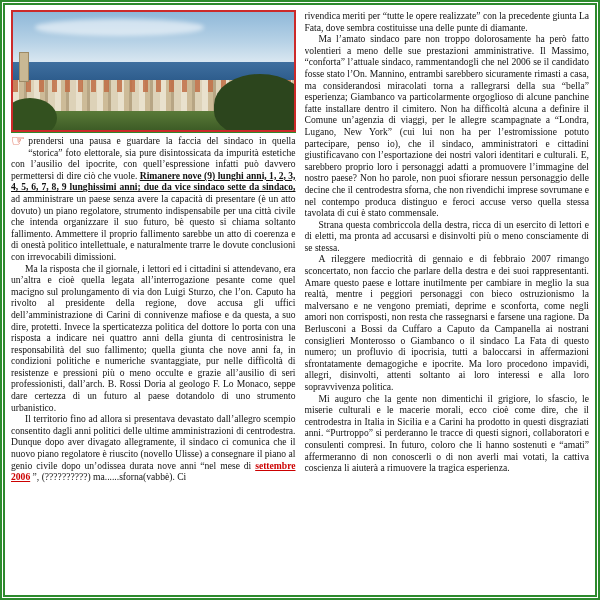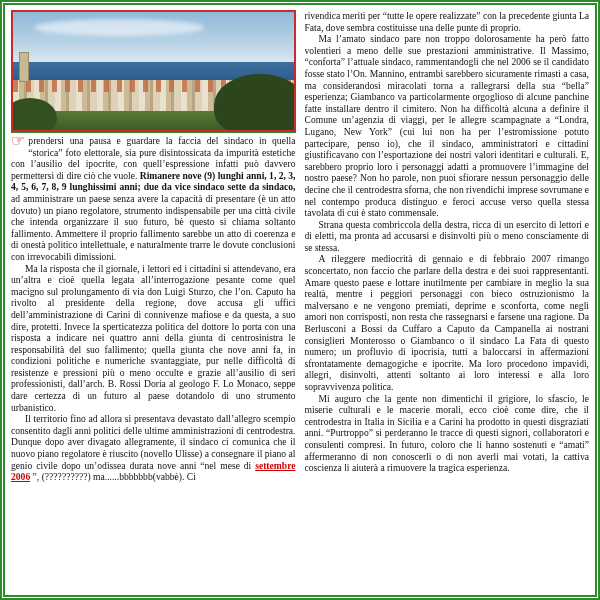--- a/index.html
+++ b/index.html
@@ -17,21 +17,21 @@
   .col {
     width: 285px; height: 100%;
     overflow: hidden;
     font-size: 9.6px;
     line-height: 11.6px;
     text-align: justify;
     color: #111;
   }
   .p { margin: 0; text-indent: 14px; }
   .p.first { text-indent: 0; }
-  .emph { font-weight: bold; }
+  .emph { font-weight: bold; text-decoration: underline; }
   .date-red { color: #cc0000; font-weight: bold; text-decoration: underline; }
   .heading { font-weight: bold; text-indent: 0; }
   .hand {
     float: left;
     color: #cc2200;
     font-family: "DejaVu Sans", sans-serif;
     font-size: 16px;
     line-height: 12px;
     padding-right: 3px;
   }
@@ -112,29 +112,29 @@
       <span class="emph">Rimanere nove (9) lunghi anni, 1, 2, 3, 4, 5, 6, 7, 8, 9 lunghissimi anni; due da vice sindaco sette da sindaco,</span>
       <span> ad amministrare un paese senza avere la capacità di presentare (è un atto dovuto) un piano regolatore, strumento indispensabile per una città civile che intenda organizzare il suo futuro, bè questo si chiama soltanto fallimento. Ammettere il proprio fallimento sarebbe un atto di coerenza e di onestà politico intellettuale, e naturalmente trarre le dovute conclusioni con irrevocabili dimissioni.</span>
     </p>
 
 
     <p class="p">Ma la risposta che il giornale, i lettori ed i cittadini si attendevano, era un’altra e cioè quella legata all’interrogazione pesante come quel macigno sul prolungamento di via don Luigi Sturzo, che l’on. Caputo ha rivolto al presidente della regione, dove accusa gli uffici dell’amministrazione di Carini di connivenze mafiose e da questa, a suo dire, protetti. Invece la sperticatezza politica del dottore lo porta con una risposta a indicare nei quattro anni della giunta di centrosinistra le responsabilità del suo fallimento; quella giunta che nove anni fa, in condizioni politiche e numeriche svantaggiate, pur nelle difficoltà di resistenze e pressioni più o meno occulte e grazie all’ausilio di seri professionisti, dall’arch. B. Rossi Doria al geologo F. Lo Monaco, seppe dare certezza di un futuro al paese dotandolo di uno strumento urbanistico.</p>
 
     <p class="p">
       <span>Il territorio fino ad allora si presentava devastato dall’allegro scempio consentito dagli anni politici delle ultime amministrazioni di centrodestra. Dunque dopo aver divagato allegramente, il sindaco ci comunica che il nuovo piano regolatore è riuscito (novello Ulisse) a consegnare il piano al genio civile dopo un’odissea durata nove anni “nel mese di </span>
       <span class="date-red">settembre 2006</span>
-      <span>”, (??????????) ma......bbbbbbb(vabbè). Ci</span>
+      <span>”, (??????????) ma......sforna(vabbè). Ci</span>
     </p>
 
 
   </div>
 
   <div class="col">
 
-    <p class="p first">rivendica meriti per “tutte le opere realizzate” con la precedente giunta La Fata, dove sembra costituisse una delle punte di proprio.</p>
+    <p class="p first">rivendica meriti per “tutte le opere realizzate” con la precedente giunta La Fata, dove sembra costituisse una delle punte di diamante.</p>
 
     <p class="p">Ma l’amato sindaco pare non troppo dolorosamente ha però fatto volentieri a meno delle sue prestazioni amministrative. Il Massimo, “conforta” l’attuale sindaco, rammentandogli che nel 2006 se il candidato fosse stato l’On. Mannino, entrambi sarebbero sicuramente rimasti a casa, ma considerandosi miracolati torna a rallegrarsi della sua “bella” esperienza; Giambanco va particolarmente orgoglioso di alcune panchine fatte installare dentro il cimitero. Non ha difficoltà alcuna a definire il Comune un’agenzia di viaggi, per le allegre scampagnate a “Londra, Lugano, New York” (cui lui non ha per l’estromissione potuto partecipare, penso io), che il sindaco, amministratori e cittadini giustificavano con l’esportazione dei nostri valori identitari e culturali. E, sarebbero proprio loro i personaggi adatti a promuovere l’immagine del nostro paese? Non ho parole, non puoi sfiorare nessun personaggio delle decine che il centrodestra sforna, che non rivendichi imprese sovrumane e nel contempo produca distinguo e feroci accuse verso quella stessa tavolata di cui è stato commensale.</p>
 
     <p class="p">Strana questa combriccola della destra, ricca di un esercito di lettori e di eletti, ma pronta ad accusarsi e disinvolti più o meno consciamente di se stessa.</p>
 
 
     <p class="p">A rileggere mediocrità di gennaio e di febbraio 2007 rimango sconcertato, non faccio che parlare della destra e dei suoi rappresentanti. Amare questo paese e lottare inutilmente per cambiare in meglio la sua realtà, mentre i peggiori personaggi con bieco ostruzionismo la malversano e ne vengono premiati, deprime e sconforta, come negli amori non corrisposti, non resta che rassegnarsi e farsene una ragione. Da Berlusconi a Bossi da Cuffaro a Caputo da Campanella ai nostrani consiglieri Monterosso o Giambanco o il sindaco La Fata di questo numero; un profluvio di ipocrisia, tutti a baloccarsi in affermazioni sfrontatamente demagogiche e ipocrite. Ma loro procedono impavidi, allegri, disinvolti, attenti soltanto ai loro interessi e alla loro sopravvivenza politica.</p>
 
     <p class="p">Mi auguro che la gente non dimentichi il grigiore, lo sfascio, le miserie culturali e le macerie morali, ecco cioè come dire, che il centrodestra in Italia in Sicilia e a Carini ha prodotto in questi disgraziati anni. “Purtroppo” si perderanno le tracce di questi signori, collaboratori e consulenti compresi. In futuro, coloro che li hanno sostenuti e “amati” affermeranno di non conoscerli o di non averli mai votati, la cattiva coscienza li aiuterà a rimuovere la tragica esperienza.</p>
 

